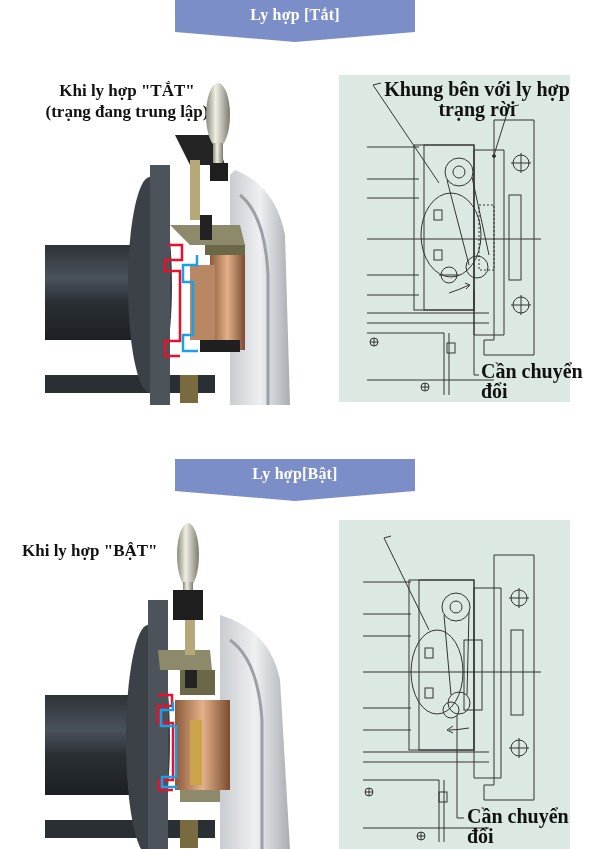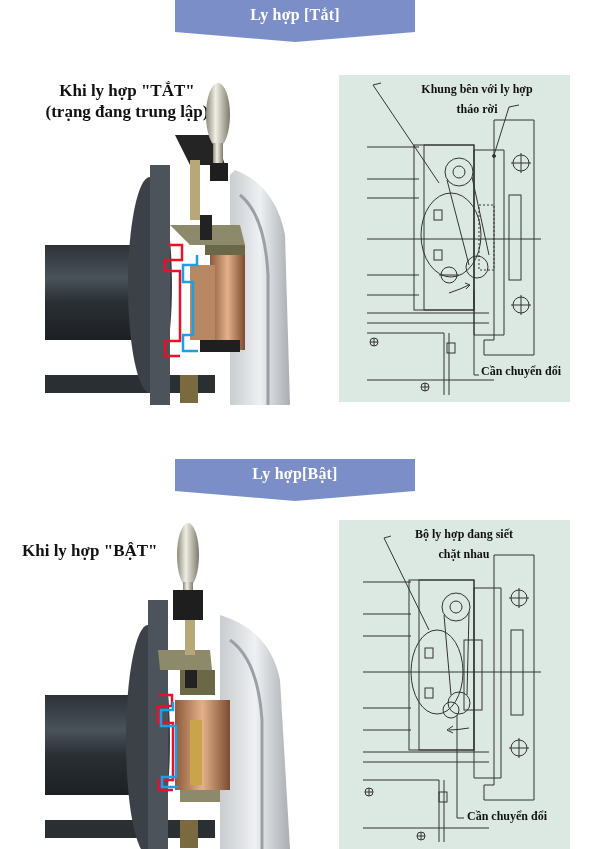--- a/index.html
+++ b/index.html
@@ -5,21 +5,21 @@
   html, body { margin:0; padding:0; background:#ffffff; }
   body { width:600px; height:849px; position:relative; overflow:hidden;
          font-family:"Liberation Serif", "DejaVu Serif", serif; }
   .banner { position:absolute; width:261px; height:42px; }
   .banner svg { position:absolute; left:0; top:0; }
   .banner-label { position:absolute; left:0; width:240px; top:6px; text-align:center;
                   color:#ffffff; font-weight:bold; font-size:16px; letter-spacing:0.2px; }
   .caption { position:absolute; font-weight:bold; color:#111; font-size:17px; line-height:21px; text-align:center; }
   .panel { position:absolute; background:#dce9e3; }
   .panel svg { position:absolute; left:0; top:0; }
-  .dlabel { position:absolute; font-weight:bold; color:#111; font-size:12px; line-height:20px; text-align:center; }
+  .dlabel { position:absolute; font-weight:bold; color:#111; font-size:20px; line-height:20px; text-align:center; }
   .photo { position:absolute; }
 </style>
 </head>
 <body>
 
 <div class="banner" style="left:175px; top:0px;">
   <svg width="240" height="42" viewBox="0 0 240 42">
     <polygon points="0,0 240,0 240,32 120,42 0,32" fill="#7b8ec7"></polygon>
   </svg>
   <div class="banner-label">Ly hợp [Tắt]</div>
@@ -136,21 +136,21 @@
       <line x1="86" y1="308" x2="86" y2="316"></line>
     <rect x="108" y="268" width="8" height="10"></rect>
 
     <path d="M34,10 L42,8 M34,10 L100,108"></path>
     <path d="M170,32 L180,30 M170,32 L155,80"></path>
     <circle cx="155" cy="81" r="1.5" fill="#333"></circle>
     <path d="M135,215 L135,300 L140,300"></path>
   </svg>
   <div class="dlabel" style="left:38px; top:4px; width:200px;">
     <div>Khung bên với ly hợp</div>
-    <div>tháo rời</div>
+    <div>trạng rời</div>
   </div>
   <div class="dlabel" style="left:142px; top:286px; width:130px; text-align:left;">Cần chuyển đổi</div>
 </div>
 
 <div class="banner" style="left:175px; top:451px;margin-top:8px;">
   <svg width="240" height="42" viewBox="0 0 240 42">
     <polygon points="0,0 240,0 240,32 120,42 0,32" fill="#7b8ec7"></polygon>
   </svg>
   <div class="banner-label">Ly hợp[Bật]</div>
 </div>
@@ -224,18 +224,14 @@
       <line x1="26" y1="272" x2="34" y2="272"></line>
       <line x1="30" y1="268" x2="30" y2="276"></line>
     <circle cx="82" cy="316" r="4"></circle>
       <line x1="78" y1="316" x2="86" y2="316"></line>
       <line x1="82" y1="312" x2="82" y2="320"></line>
     <rect x="100" y="272" width="8" height="10"></rect>
 
     <path d="M45,18 L52,16 M45,18 L90,110"></path>
     <path d="M118,195 L118,298 L125,298"></path>
   </svg>
-  <div class="dlabel" style="left:40px; top:4px; width:170px;">
-    <div>Bộ ly hợp đang siết</div>
-    <div>chặt nhau</div>
-  </div>
   <div class="dlabel" style="left:128px; top:286px; width:130px; text-align:left;">Cần chuyển đổi</div>
 </div>
 
 </body></html>

